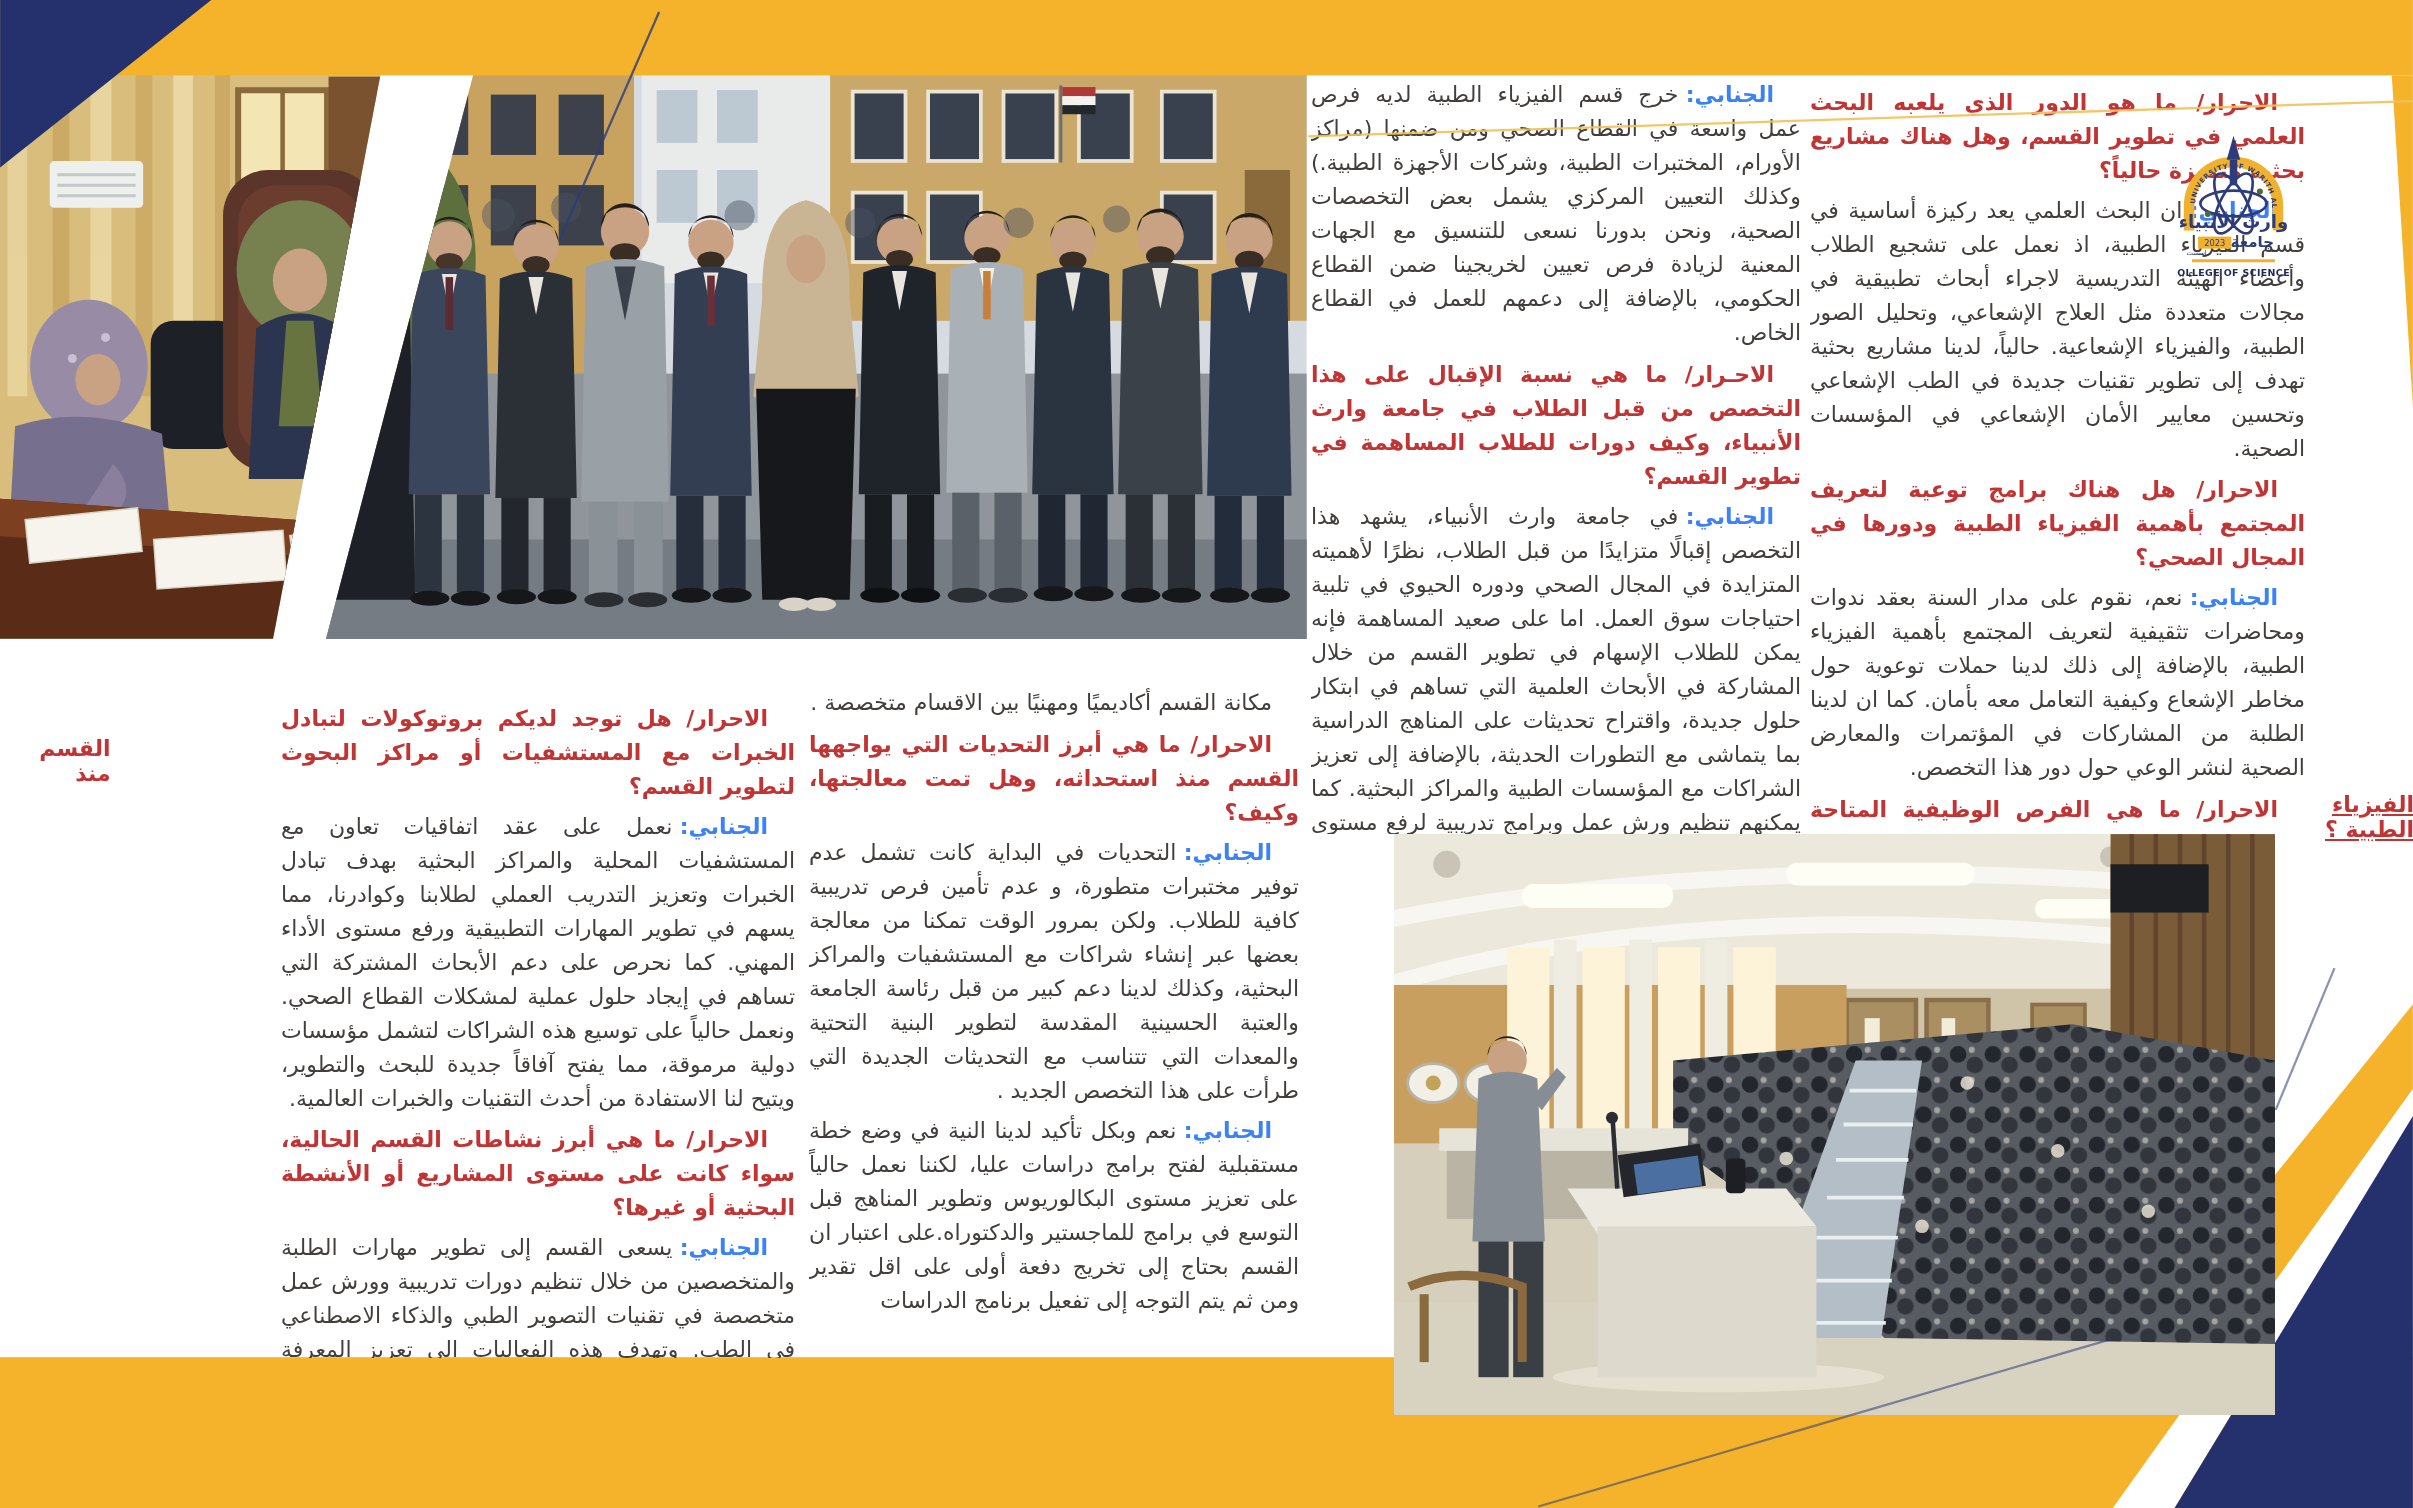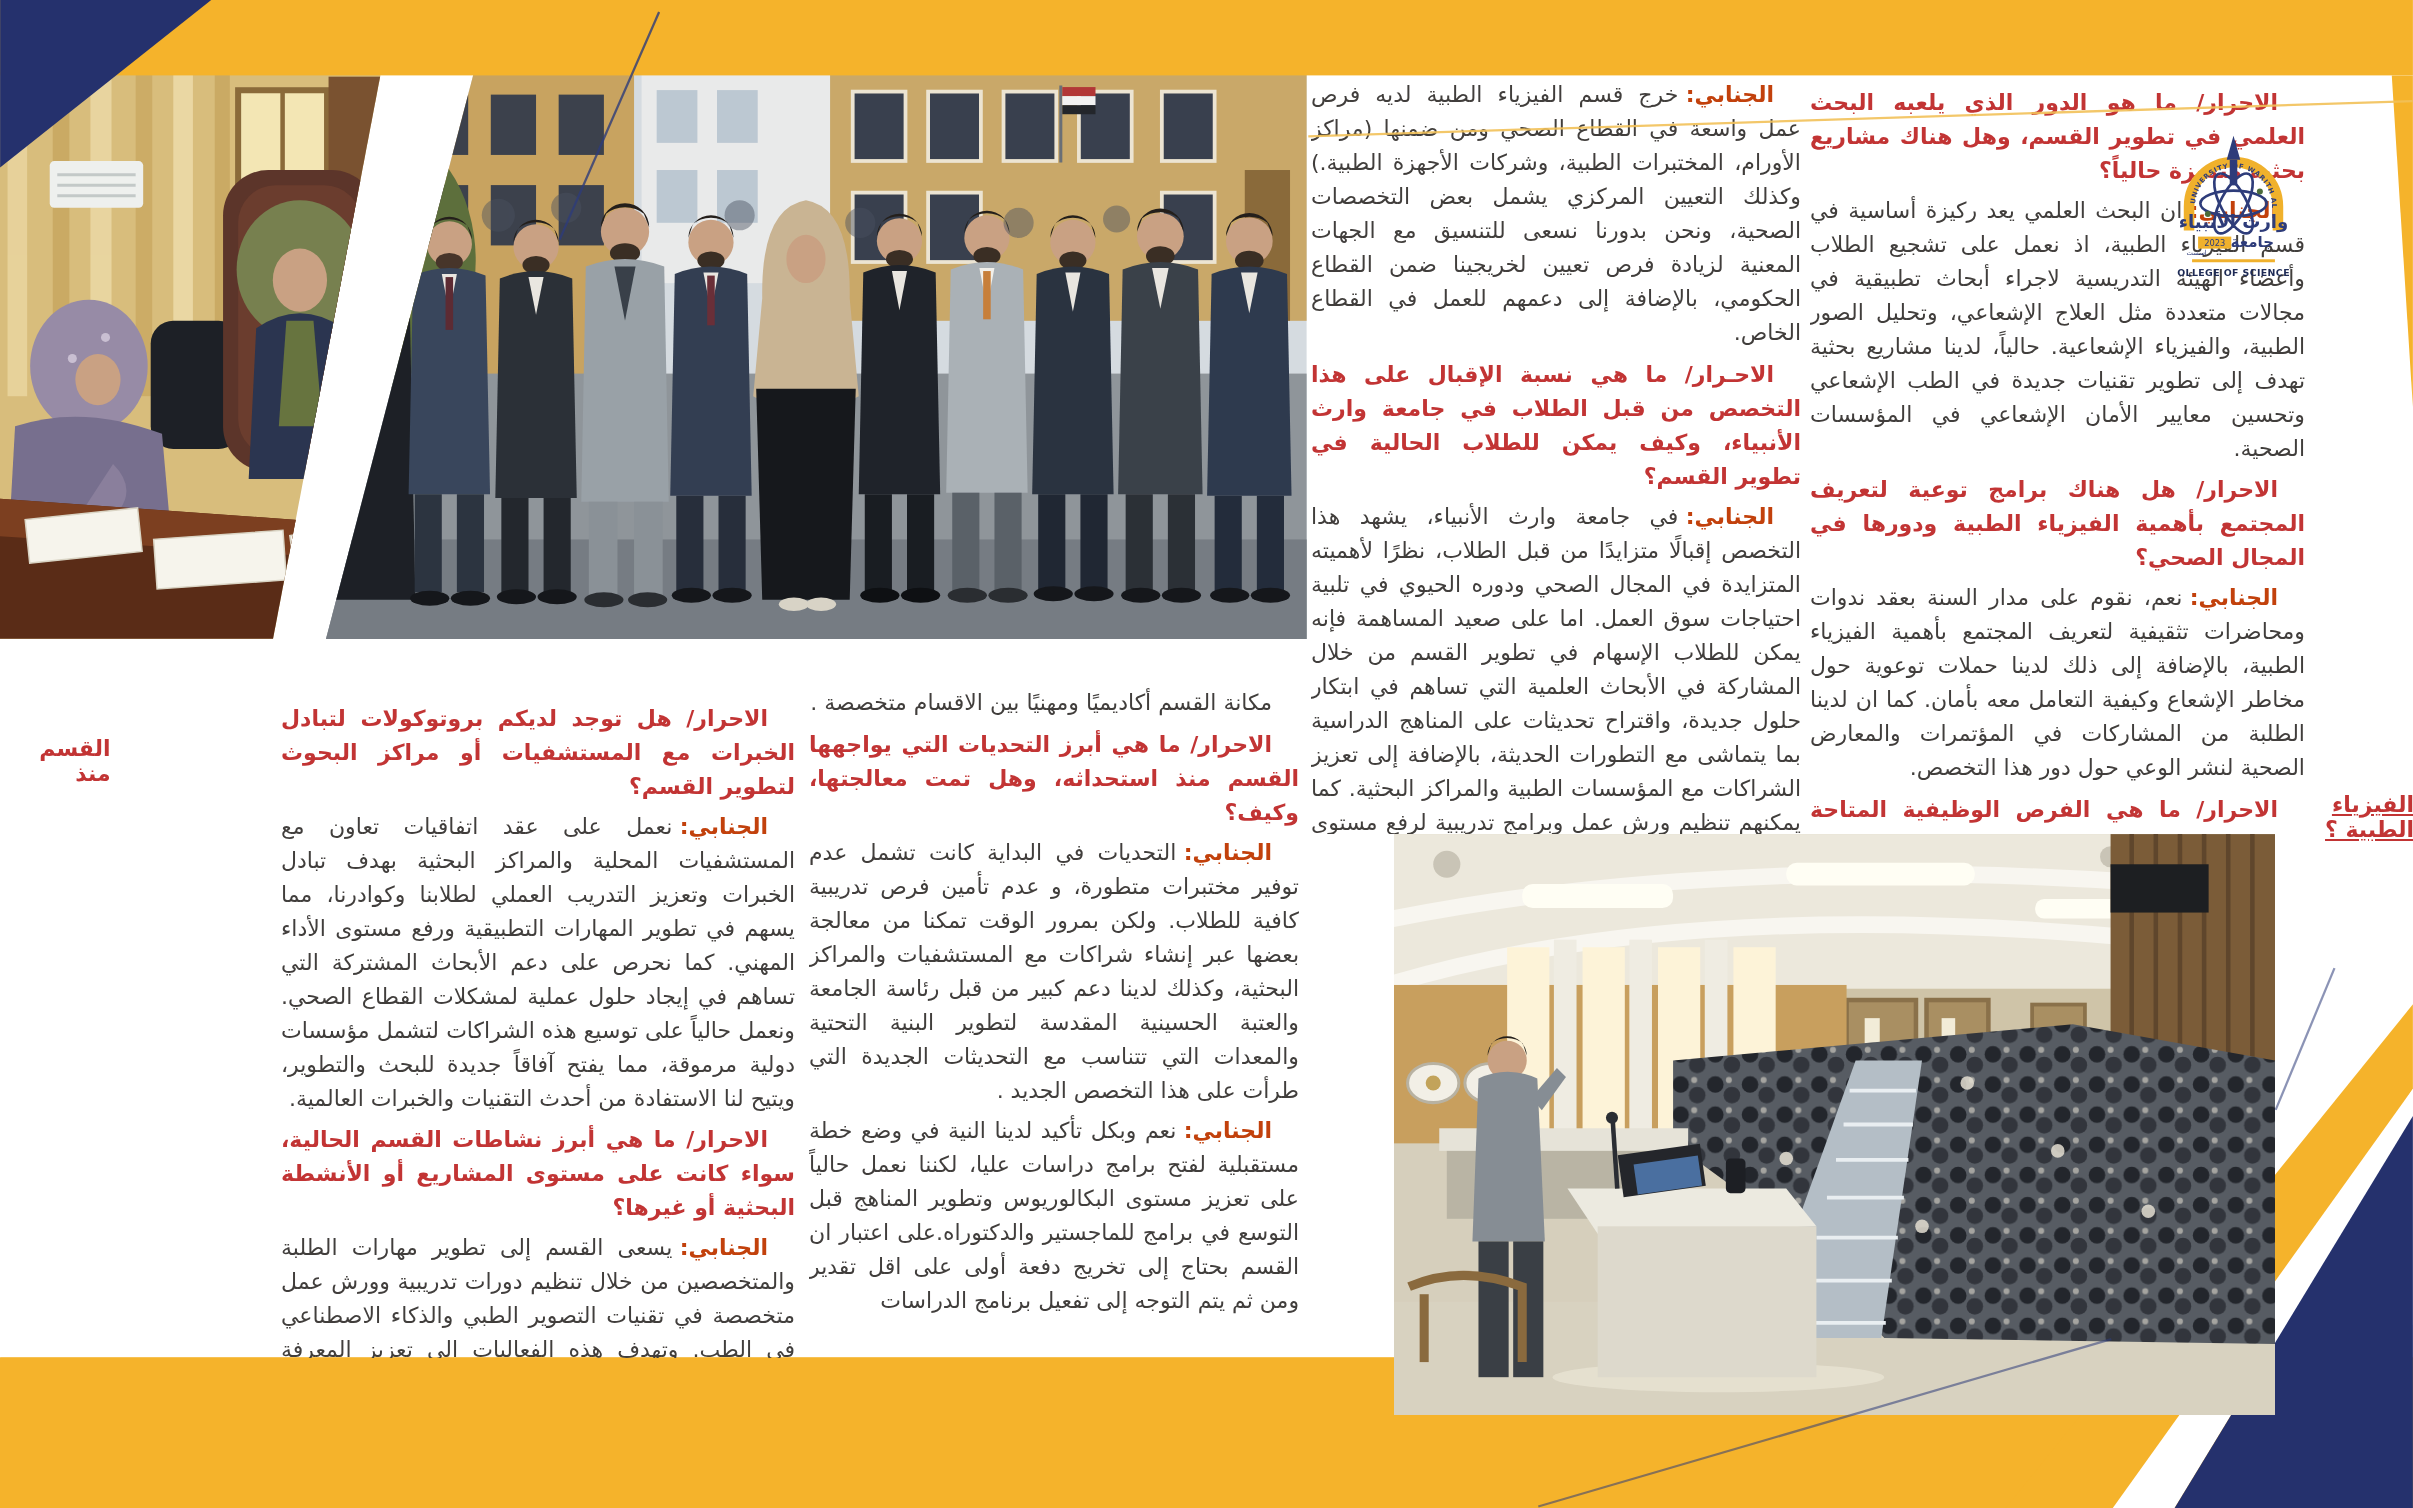--- a/index.html
+++ b/index.html
@@ -5,21 +5,21 @@
   html,body{margin:0;padding:0;}
   #canvas{position:relative;width:2413px;height:1508px;background:#ffffff;overflow:hidden;
           font-family:"DejaVu Sans",sans-serif;}
   svg{display:block;}
   .abs{position:absolute;}
   
   .col{position:absolute;z-index:1;direction:rtl;text-align:justify;color:#413e3c;
        font-size:22px;line-height:34px;overflow:hidden;}
   .col p{margin:0 0 6px 0;text-indent:27px;}
   .col p.q{color:#c23434;font-weight:bold;margin:7.5px 0 6px 0;}
-  .lead{font-weight:bold;color:#c2410c;margin-left:7.5px;}
+  .lead{font-weight:bold;color:#3b82f6;margin-left:7.5px;}
   #col-research{left:1810px;top:78px;width:495px;height:756px;}
   #col-jobs{left:1311px;top:78px;width:490px;height:756px;}
   #col-challenges{left:809px;top:686px;width:490px;height:673px;}
   #col-protocols{left:281px;top:694px;width:514px;height:664px;}
   
   .stray{position:absolute;z-index:5;direction:rtl;color:#c23434;font-weight:bold;font-size:22px;}
   #stray-left{left:4.5px;top:736px;width:106px;text-align:right;}
   #stray-right{left:2266px;top:792px;width:148px;text-decoration:underline;}
   
   .photo{position:absolute;z-index:2;}
@@ -54,21 +54,21 @@
   <div class="col" id="col-research">
     <p class="q"><span>الاحرار/ ما هو الدور الذي يلعبه البحث العلمي في تطوير القسم، وهل هناك مشاريع بحثية متميزة حالياً؟</span></p>
     <p class="a"><span class="lead">الجنابي:</span><span>ان البحث العلمي يعد ركيزة أساسية في قسم الفيزياء الطبية، اذ نعمل على تشجيع الطلاب وأعضاء الهيئة التدريسية لاجراء أبحاث تطبيقية في مجالات متعددة مثل العلاج الإشعاعي، وتحليل الصور الطبية، والفيزياء الإشعاعية. حالياً، لدينا مشاريع بحثية تهدف إلى تطوير تقنيات جديدة في الطب الإشعاعي وتحسين معايير الأمان الإشعاعي في المؤسسات الصحية.</span></p>
     <p class="q"><span>الاحرار/ هل هناك برامج توعية لتعريف المجتمع بأهمية الفيزياء الطبية ودورها في المجال الصحي؟</span></p>
     <p class="a"><span class="lead">الجنابي:</span><span>نعم، نقوم على مدار السنة بعقد ندوات ومحاضرات تثقيفية لتعريف المجتمع بأهمية الفيزياء الطبية، بالإضافة إلى ذلك لدينا حملات توعوية حول مخاطر الإشعاع وكيفية التعامل معه بأمان. كما ان لدينا الطلبة من المشاركات في المؤتمرات والمعارض الصحية لنشر الوعي حول دور هذا التخصص.</span></p>
     <p class="q"><span>الاحرار/ ما هي الفرص الوظيفية المتاحة لخريجي قسم الفيزياء الطبية ؟</span></p>
   </div>
 
   <div class="col" id="col-jobs">
     <p class="a"><span class="lead">الجنابي:</span><span>خرج قسم الفيزياء الطبية لديه فرص عمل واسعة في القطاع الصحي ومن ضمنها (مراكز الأورام، المختبرات الطبية، وشركات الأجهزة الطبية.) وكذلك التعيين المركزي يشمل بعض التخصصات الصحية، ونحن بدورنا نسعى للتنسيق مع الجهات المعنية لزيادة فرص تعيين لخريجينا ضمن القطاع الحكومي، بالإضافة إلى دعمهم للعمل في القطاع الخاص.</span></p>
-    <p class="q"><span>الاحـرار/ ما هي نسبة الإقبال على هذا التخصص من قبل الطلاب في جامعة وارث الأنبياء، وكيف يمكن للطلاب الحالية في تطوير القسم؟</span></p>
+    <p class="q"><span>الاحـرار/ ما هي نسبة الإقبال على هذا التخصص من قبل الطلاب في جامعة وارث الأنبياء، وكيف دورات للطلاب المساهمة في تطوير القسم؟</span></p>
     <p class="a"><span class="lead">الجنابي:</span><span>في جامعة وارث الأنبياء، يشهد هذا التخصص إقبالًا متزايدًا من قبل الطلاب، نظرًا لأهميته المتزايدة في المجال الصحي ودوره الحيوي في تلبية احتياجات سوق العمل. اما على صعيد المساهمة فإنه يمكن للطلاب الإسهام في تطوير القسم من خلال المشاركة في الأبحاث العلمية التي تساهم في ابتكار حلول جديدة، واقتراح تحديثات على المناهج الدراسية بما يتماشى مع التطورات الحديثة، بالإضافة إلى تعزيز الشراكات مع المؤسسات الطبية والمراكز البحثية. كما يمكنهم تنظيم ورش عمل وبرامج تدريبية لرفع مستوى الكفاءة، مما يسهم في تحسين جودة التعليم والتأهيل العملي، وبالتالي تعزيز</span></p>
   </div>
 
   <div class="col" id="col-challenges">
     <p><span>مكانة القسم أكاديميًا ومهنيًا بين الاقسام متخصصة .</span></p>
     <p class="q"><span>الاحرار/ ما هي أبرز التحديات التي يواجهها القسم منذ استحداثه، وهل تمت معالجتها، وكيف؟</span></p>
     <p class="a"><span class="lead">الجنابي:</span><span>التحديات في البداية كانت تشمل عدم توفير مختبرات متطورة، و عدم تأمين فرص تدريبية كافية للطلاب. ولكن بمرور الوقت تمكنا من معالجة بعضها عبر إنشاء شراكات مع المستشفيات والمراكز البحثية، وكذلك لدينا دعم كبير من قبل رئاسة الجامعة والعتبة الحسينية المقدسة لتطوير البنية التحتية والمعدات التي تتناسب مع التحديثات الجديدة التي طرأت على هذا التخصص الجديد .</span></p>
     <p class="a"><span class="lead">الجنابي:</span><span>نعم وبكل تأكيد لدينا النية في وضع خطة مستقبلية لفتح برامج دراسات عليا، لكننا نعمل حالياً على تعزيز مستوى البكالوريوس وتطوير المناهج قبل التوسع في برامج للماجستير والدكتوراه.على اعتبار ان القسم بحتاج إلى تخريج دفعة أولى على اقل تقدير ومن ثم يتم التوجه إلى تفعيل برنامج الدراسات</span></p>
   </div>
 

